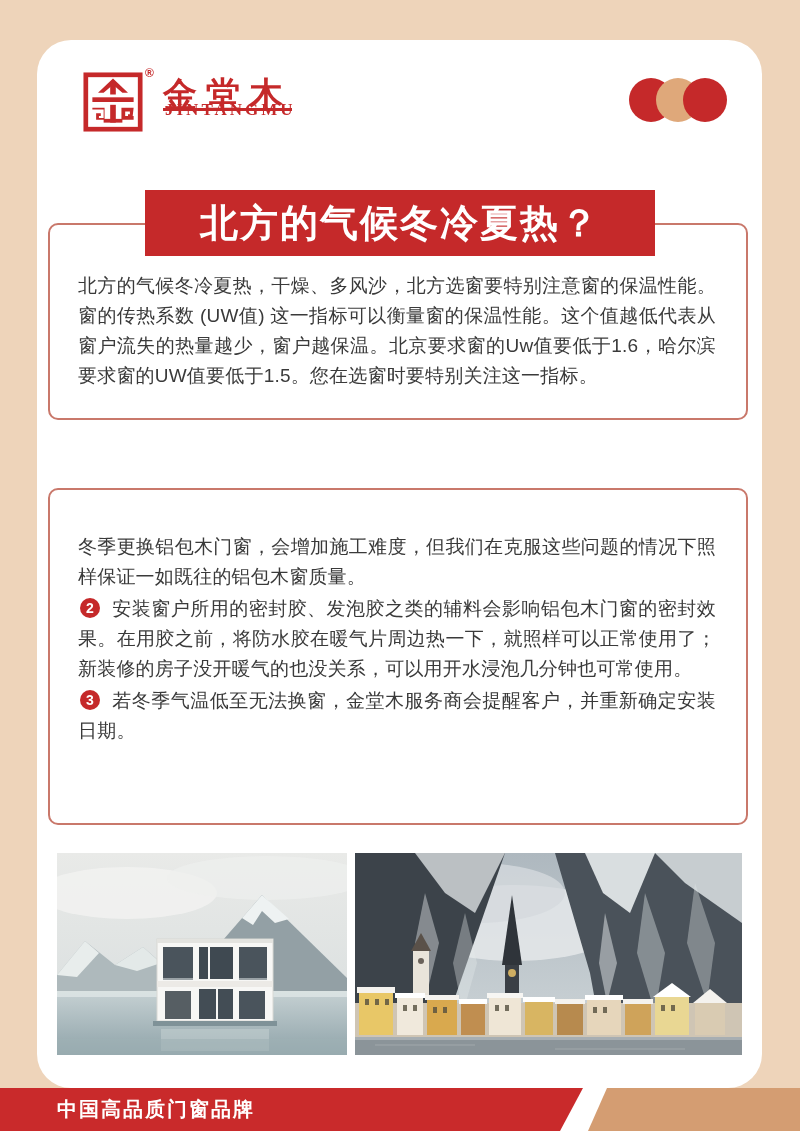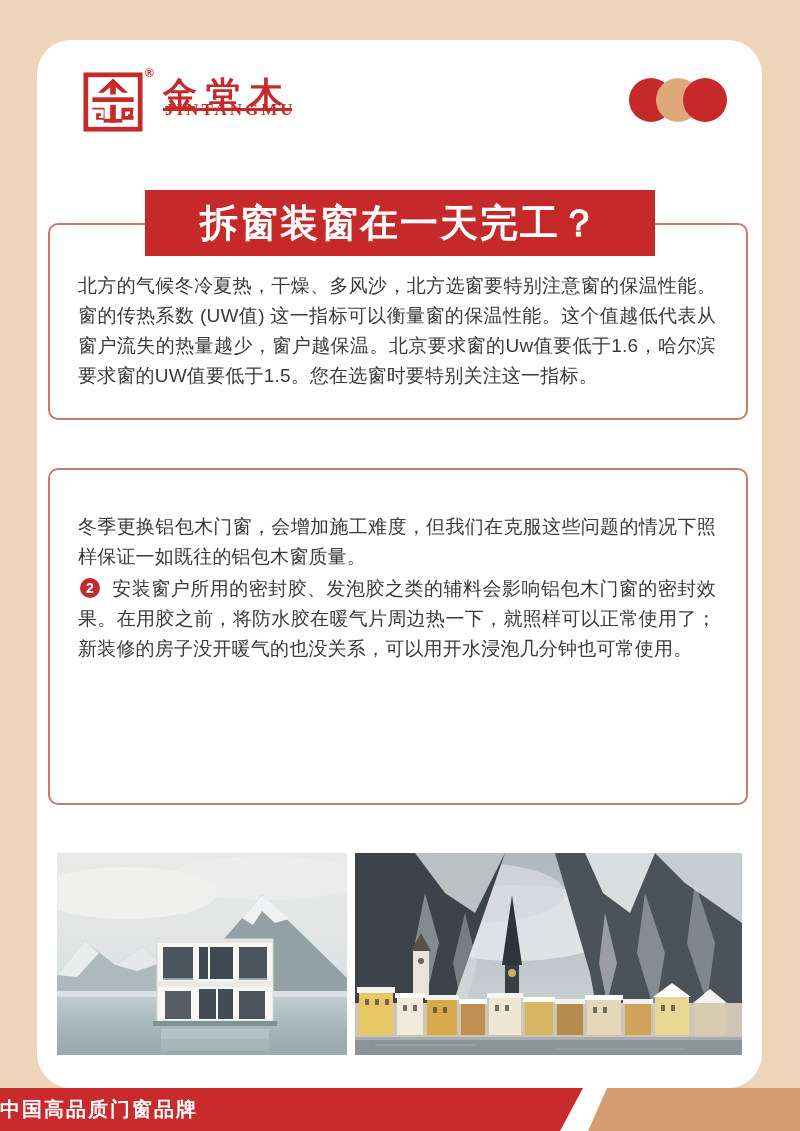--- a/index.html
+++ b/index.html
@@ -42,21 +42,21 @@
     color:#ffffff;font-size:38px;font-weight:bold;letter-spacing:2px;white-space:nowrap;
   }
   .banner1{top:150px;}
   .banner2{top:415px;}
   .box{
     position:absolute;left:11px;width:700px;
     border:2px solid #c9786b;border-radius:10px;background:#ffffff;z-index:4;
     box-sizing:border-box;
   }
   .box1{top:183px;height:197px;}
-  .box2{top:428px;height:337px;}
+  .box2{top:448px;height:337px;}
   .box .content{
     padding:46px 26px 0 28px;font-size:19px;line-height:30px;color:#3a3a3a;
     font-weight:500;text-align:justify;letter-spacing:0.2px;
   }
   .box2 .content{padding-top:42px;}
   .para{margin:0 4px 2px 0;}
   .badge{
     display:inline-block;width:20px;height:20px;border-radius:50%;
     background:#c5292a;color:#ffffff;font-size:14px;font-weight:bold;
     text-align:center;line-height:20px;vertical-align:2px;margin:0 12px 0 2px;
@@ -67,21 +67,21 @@
   .photo-right{left:318px;width:387px;}
   .photo svg{display:block;}
   
   .footer-base{position:absolute;left:520px;top:1088px;width:110px;height:43px;background:#ffffff;z-index:1;}
   .footer-red{
     position:absolute;left:0;top:1088px;width:583px;height:43px;background:#c92a2b;z-index:2;
     clip-path:polygon(0 0,100% 0,calc(100% - 23px) 100%,0 100%);
     display:flex;align-items:center;
   }
   .footer-slogan{
-    color:#ffffff;font-size:20px;font-weight:bold;letter-spacing:2px;white-space:nowrap;
+    margin-left:57px;color:#ffffff;font-size:20px;font-weight:bold;letter-spacing:2px;white-space:nowrap;
   }
   .footer-tan{
     position:absolute;left:588px;top:1088px;width:212px;height:43px;background:#d49d72;z-index:2;
     clip-path:polygon(19px 0,100% 0,100% 100%,0 100%);
   }
 </style>
 </head>
 <body>
 
 <div class="card">
@@ -106,32 +106,33 @@
     <div class="brand-en">JINTANGMU</div>
   </div>
 
   <div class="dots">
     <span class="dot d0"></span>
     <span class="dot d1"></span>
     <span class="dot d2"></span>
   </div>
 
   <div class="banner banner1">
-    <span class="t">拆窗装窗在一天完工？</span>
+    <span class="t">北方的气候冬冷夏热？</span>
   </div>
   <div class="box box1">
     <div class="content">
       <p class="para">北方的气候冬冷夏热，干燥、多风沙，北方选窗要特别注意窗的保温性能。窗的传热系数 (UW值)  这一指标可以衡量窗的保温性能。这个值越低代表从窗户流失的热量越少，窗户越保温。北京要求窗的Uw值要低于1.6，哈尔滨要求窗的UW值要低于1.5。您在选窗时要特别关注这一指标。</p>
     </div>
   </div>
 
   <div class="box box2">
     <div class="content">
       <p class="para">冬季更换铝包木门窗，会增加施工难度，但我们在克服这些问题的情况下照样保证一如既往的铝包木窗质量。</p>
       <p class="para"><span class="badge">2</span><span>安装窗户所用的密封胶、发泡胶之类的辅料会影响铝包木门窗的密封效果。在用胶之前，将防水胶在暖气片周边热一下，就照样可以正常使用了；新装修的房子没开暖气的也没关系，可以用开水浸泡几分钟也可常使用。</span></p>
+      <p class="para"><span class="badge">3</span><span>若冬季气温低至无法换窗，金堂木服务商会提醒客户，并重新确定安装日期。</span></p>
     </div>
   </div>
 
   <div class="photo photo-left">
     <svg width="290" height="202" viewBox="0 0 290 202">
       <defs>
         <linearGradient id="skyL" x1="0" y1="0" x2="0" y2="1">
           <stop offset="0" stop-color="#e9eae8"></stop>
             <stop offset="1" stop-color="#dbe0e0"></stop>
         </linearGradient>

